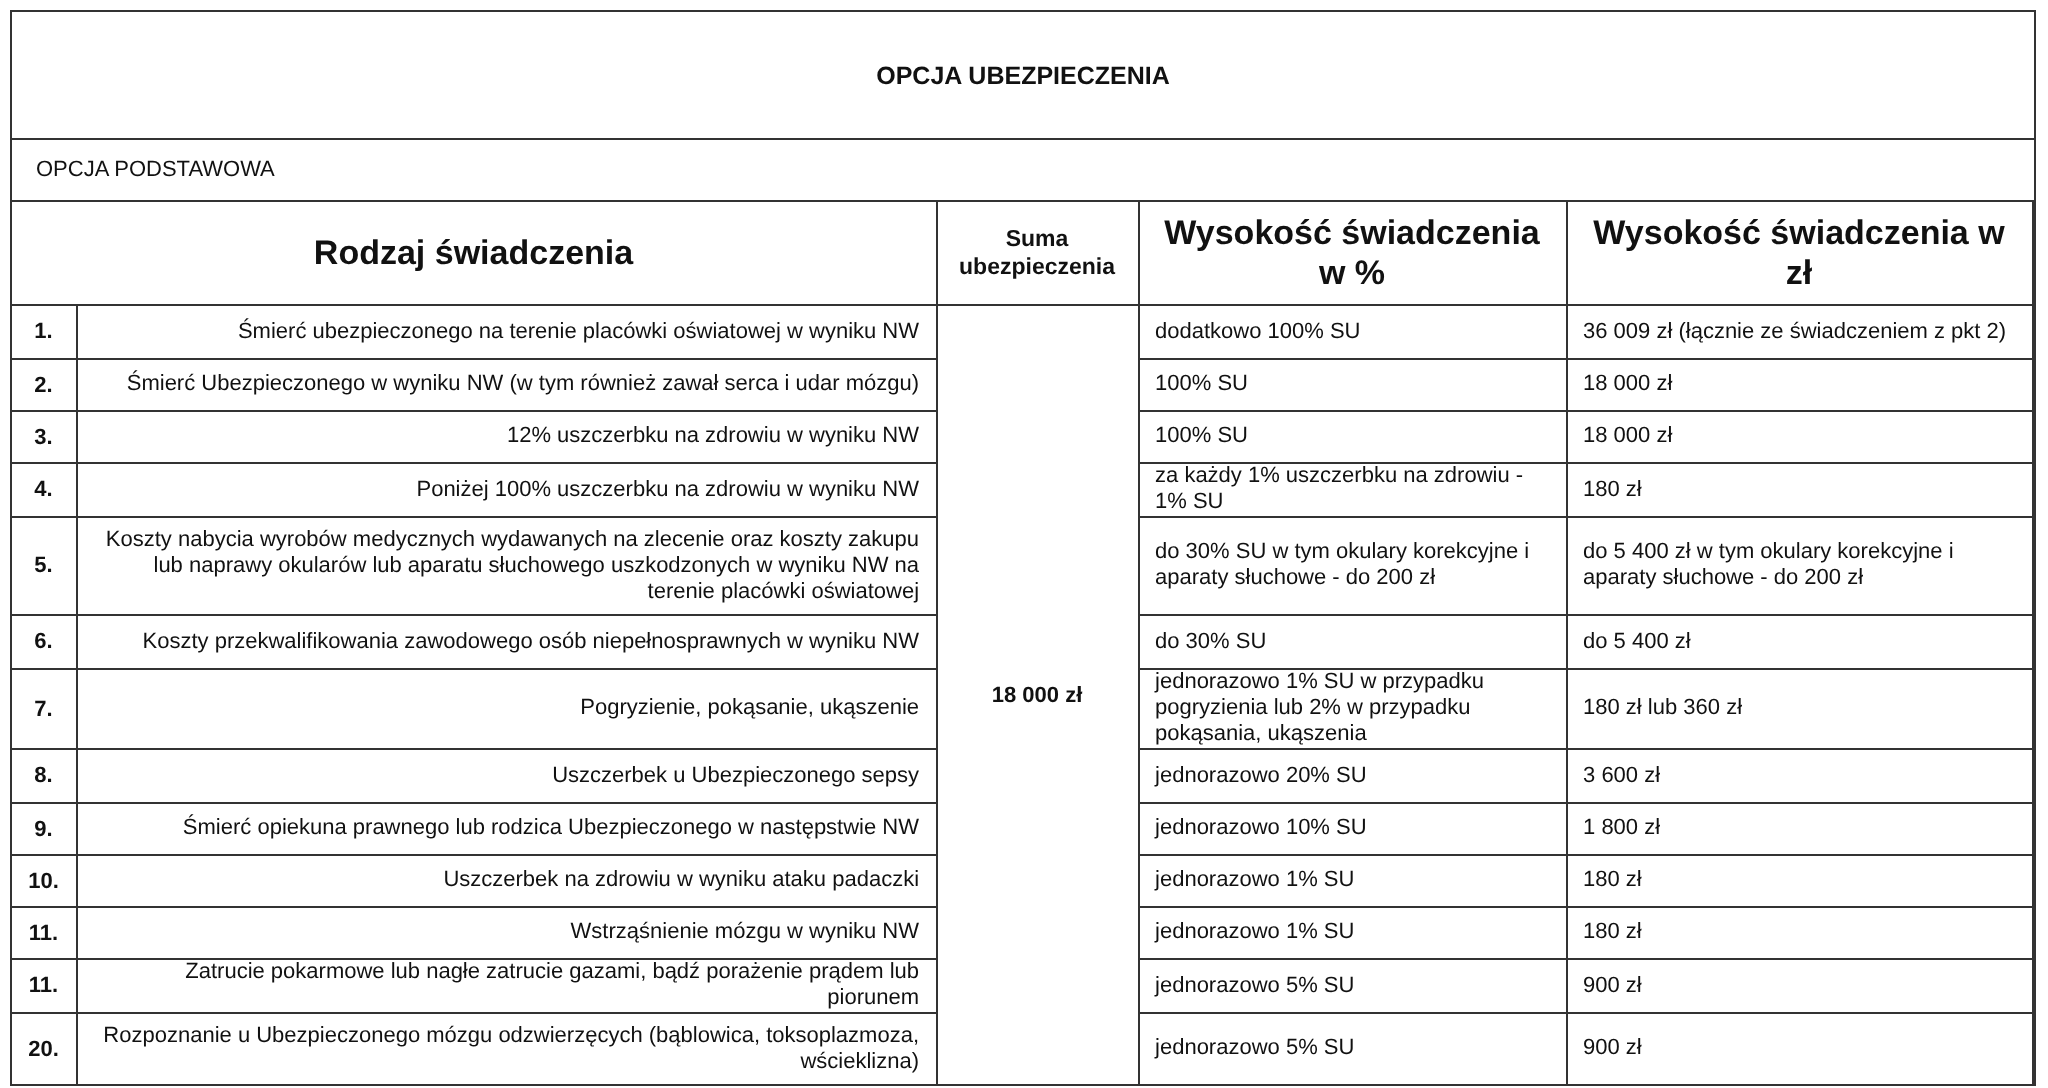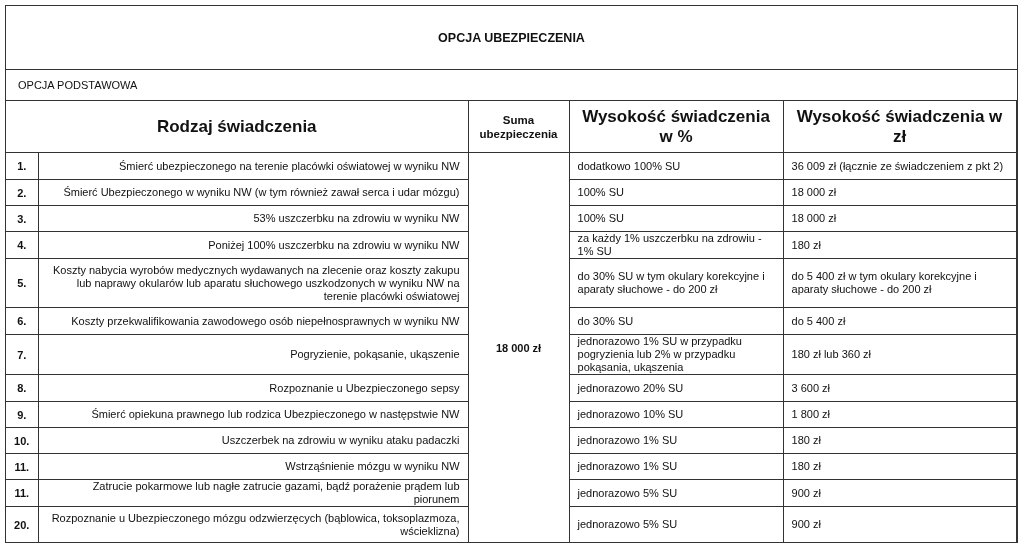--- a/index.html
+++ b/index.html
@@ -65,21 +65,21 @@
       <td class="zl">36 009 zł (łącznie ze świadczeniem z pkt 2)</td>
     </tr>
     <tr style="height:26px">
       <td class="no">2.</td>
       <td class="desc">Śmierć Ubezpieczonego w wyniku NW (w tym również zawał serca i udar mózgu)</td>
       <td class="pct">100% SU</td>
       <td class="zl">18 000 zł</td>
     </tr>
     <tr style="height:26px">
       <td class="no">3.</td>
-      <td class="desc">53% uszczerbku na zdrowiu w wyniku NW</td>
+      <td class="desc">12% uszczerbku na zdrowiu w wyniku NW</td>
       <td class="pct">100% SU</td>
       <td class="zl">18 000 zł</td>
     </tr>
     <tr style="height:26px">
       <td class="no">4.</td>
       <td class="desc">Poniżej 100% uszczerbku na zdrowiu w wyniku NW</td>
       <td class="pct">za każdy 1% uszczerbku na zdrowiu - 1% SU</td>
       <td class="zl">180 zł</td>
     </tr>
     <tr style="height:49px">
@@ -95,21 +95,21 @@
       <td class="zl">do 5 400 zł</td>
     </tr>
     <tr style="height:34px">
       <td class="no">7.</td>
       <td class="desc">Pogryzienie, pokąsanie, ukąszenie</td>
       <td class="pct">jednorazowo 1% SU w przypadku pogryzienia lub 2% w przypadku pokąsania, ukąszenia</td>
       <td class="zl">180 zł lub 360 zł</td>
     </tr>
     <tr style="height:27px">
       <td class="no">8.</td>
-      <td class="desc">Rozpoznanie u Ubezpieczonego sepsy</td>
+      <td class="desc">Uszczerbek u Ubezpieczonego sepsy</td>
       <td class="pct">jednorazowo 20% SU</td>
       <td class="zl">3 600 zł</td>
     </tr>
     <tr style="height:26px">
       <td class="no">9.</td>
       <td class="desc">Śmierć opiekuna prawnego lub rodzica Ubezpieczonego w następstwie NW</td>
       <td class="pct">jednorazowo 10% SU</td>
       <td class="zl">1 800 zł</td>
     </tr>
     <tr style="height:26px">

